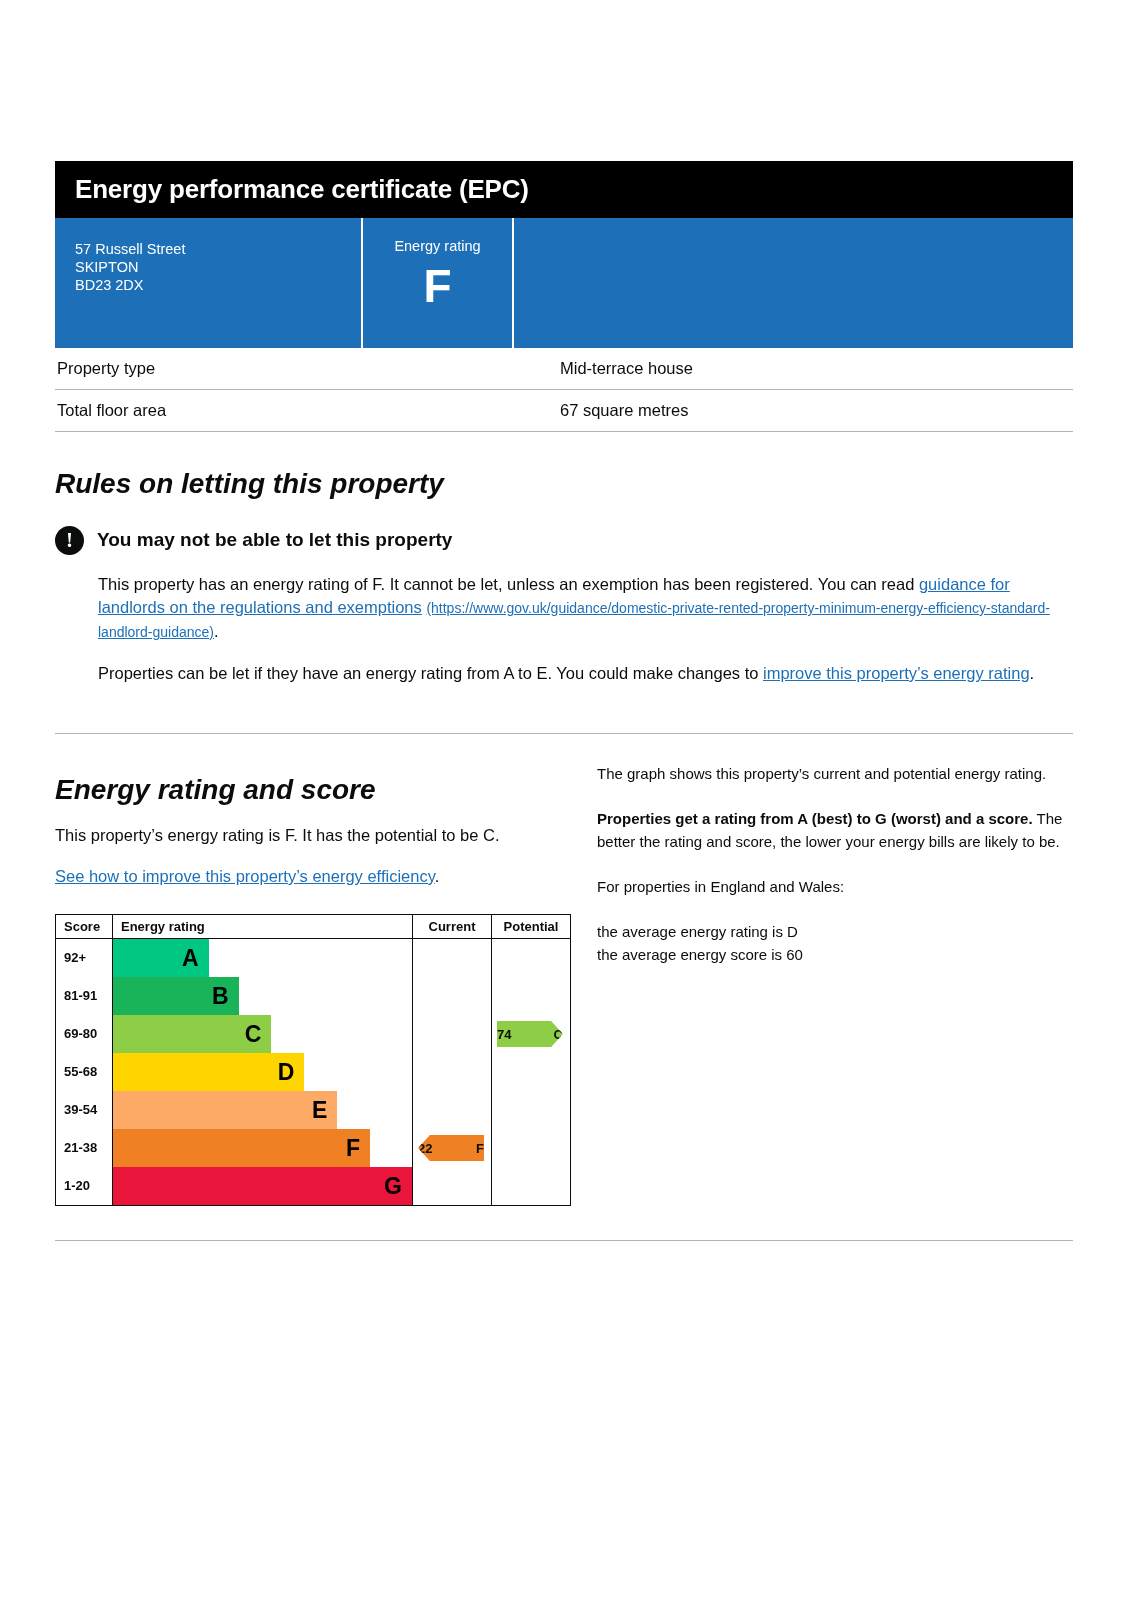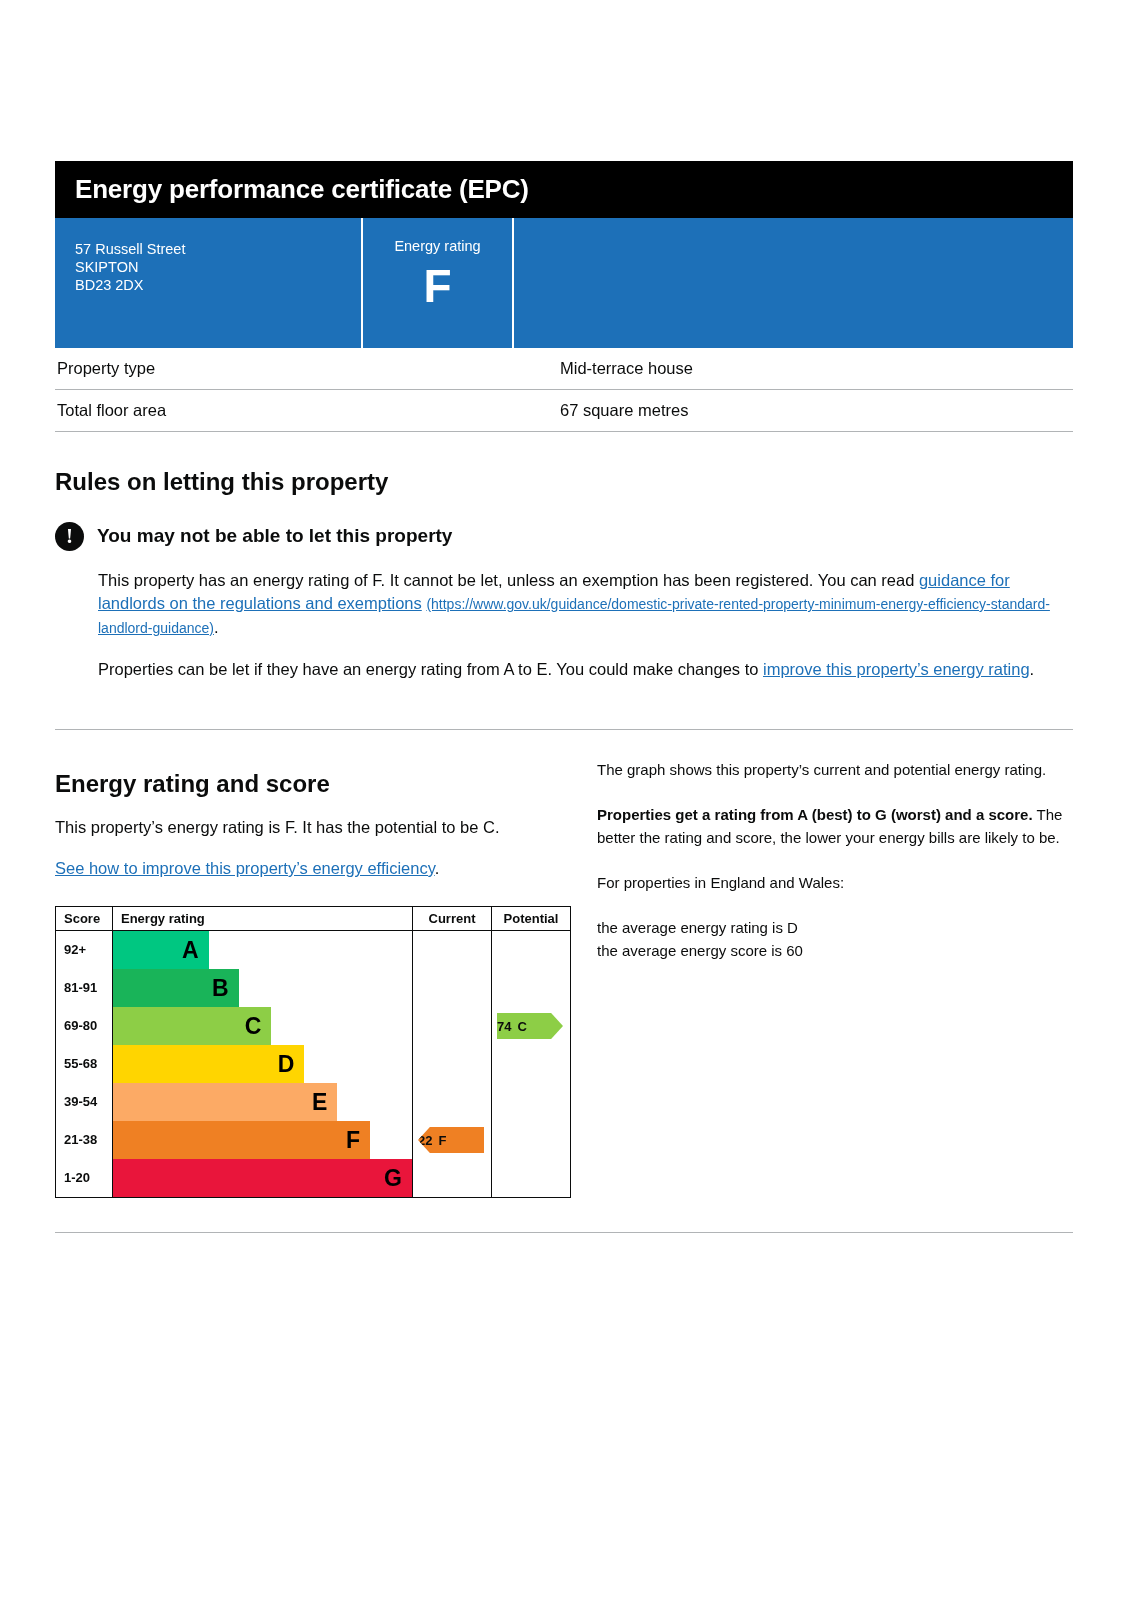--- a/index.html
+++ b/index.html
@@ -90,23 +90,24 @@
   .prop-row {
     display: flex;
     border-bottom: 1px solid #b1b4b6;
     font-size: 16.5px;
     padding: 11px 0 11px 2px;
   }
   .prop-row .k { width: 503px; }
 
   
   h2 {
-    font-size: 24px;
+    font-size: 28px;
     font-weight: bold;
     margin: 36px 0 0 0;
+    font-style: italic;
   }
   .warn {
     display: flex;
     align-items: flex-start;
     margin-top: 26px;
   }
   .warn-icon {
     width: 29px;
     height: 29px;
     border-radius: 50%;
@@ -210,21 +211,21 @@
   }
   .g-pot { border-right: none; }
   .pointer {
     position: absolute;
     top: 6px;
     left: 5px;
     height: 26px;
     width: 66px;
     display: flex;
     align-items: center;
-    justify-content: flex-start;
+    justify-content: space-between;
     font-weight: bold;
     font-size: 13px;
     color: #0b0c0c;
   }
   .pointer .sc { margin-right: 6px; }
   .pointer.right-arrow {
     clip-path: polygon(18% 0%, 100% 0%, 100% 100%, 18% 100%, 0% 50%);
   }
   .pointer.left-arrow {
     clip-path: polygon(0% 0%, 82% 0%, 100% 50%, 82% 100%, 0% 100%);

